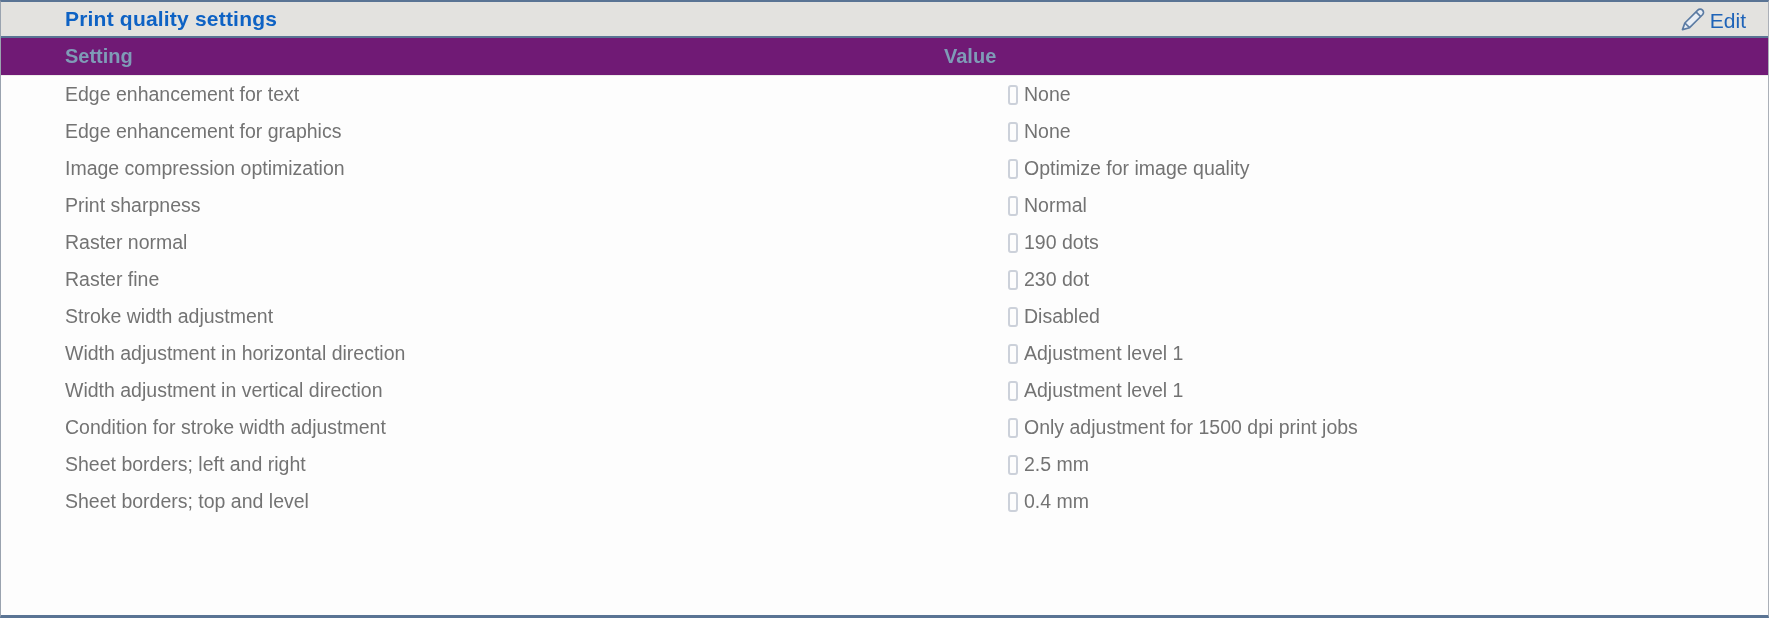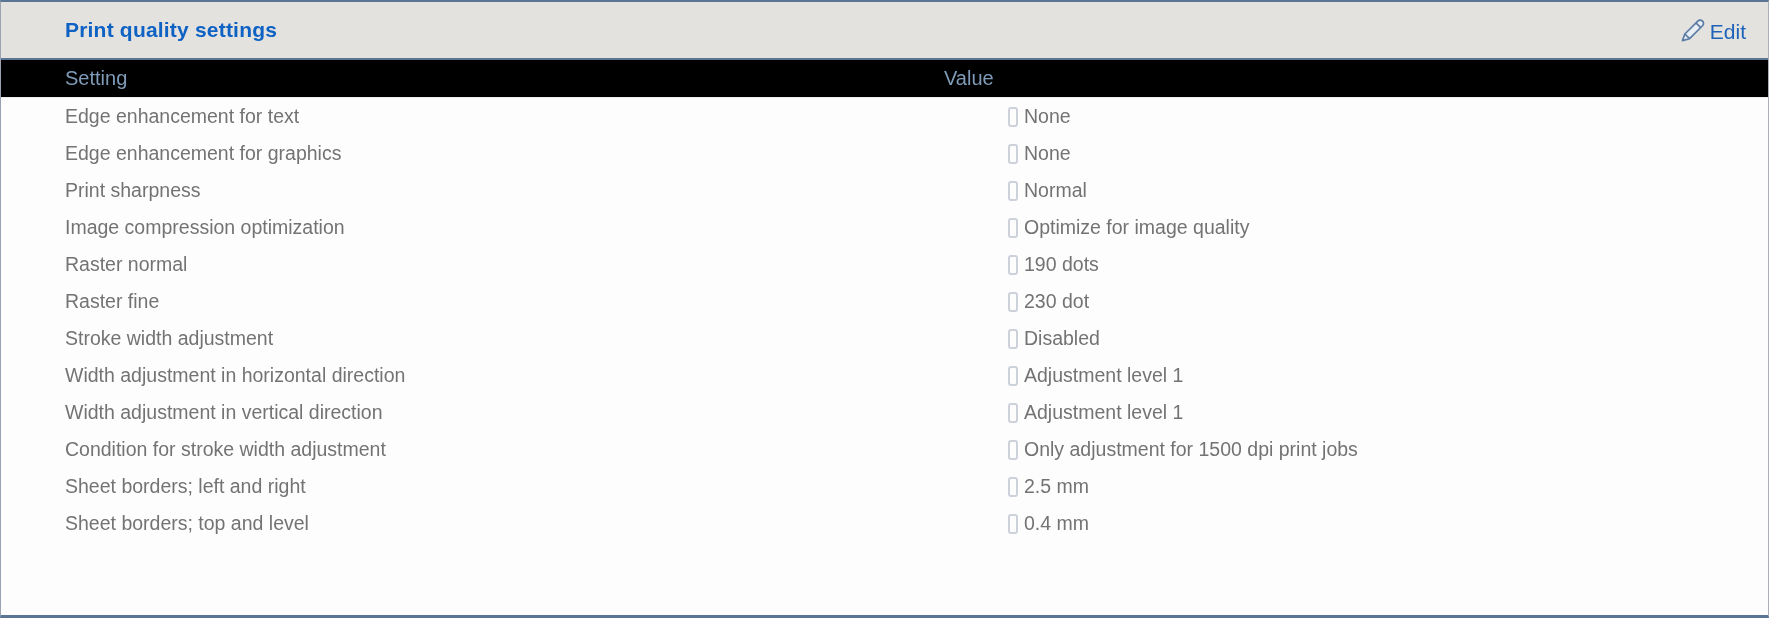--- a/index.html
+++ b/index.html
@@ -18,21 +18,21 @@
     border-bottom: 3px solid #5a7494;
     border-left: 1px solid #9aa3af;
     border-right: 1px solid #abb0b8;
     overflow: hidden;
   }
 
   
   .titlebar {
     display: flex;
     align-items: center;
-    height: 58px;
+    height: 36px;
     background: #e3e2df;
     border-bottom: 2px solid #5a7494;
   }
   .title {
     margin-left: 64px;
     font-size: 21px;
     font-weight: bold;
     color: #0e62c4;
     letter-spacing: 0.2px;
   }
@@ -46,22 +46,23 @@
     color: #1e63b8;
     font-size: 21px;
     text-decoration: none;
   }
   .pencil { display: inline-block; width: 27px; height: 27px; }
 
   
   .colheader {
     position: relative;
     height: 38px;
-    background: #000000;
+    background: #701a75;
     border-bottom: 1px solid #ececea;
+    font-weight: bold;
   }
   .colheader .col-label {
     position: absolute;
     top: 0;
     line-height: 37px;
     font-size: 20px;
     color: #7f9bb7;
   }
   .col-setting-header { left: 64px; }
   .col-value-header  { left: 943px; }
@@ -138,32 +139,32 @@
 
     <div class="row">
       <span class="cell-setting">Edge enhancement for graphics</span>
       <span class="cell-value">
         <span class="value-glyph"></span>
         <span class="value-text">None</span>
       </span>
     </div>
 
     <div class="row">
+      <span class="cell-setting">Image compression optimization</span>
+      <span class="cell-value">
+        <span class="value-glyph"></span>
+        <span class="value-text">Optimize for image quality</span>
+      </span>
+    </div>
+
+    <div class="row">
       <span class="cell-setting">Print sharpness</span>
       <span class="cell-value">
         <span class="value-glyph"></span>
         <span class="value-text">Normal</span>
-      </span>
-    </div>
-
-    <div class="row">
-      <span class="cell-setting">Image compression optimization</span>
-      <span class="cell-value">
-        <span class="value-glyph"></span>
-        <span class="value-text">Optimize for image quality</span>
       </span>
     </div>
 
     <div class="row">
       <span class="cell-setting">Raster normal</span>
       <span class="cell-value">
         <span class="value-glyph"></span>
         <span class="value-text">190 dots</span>
       </span>
     </div>

